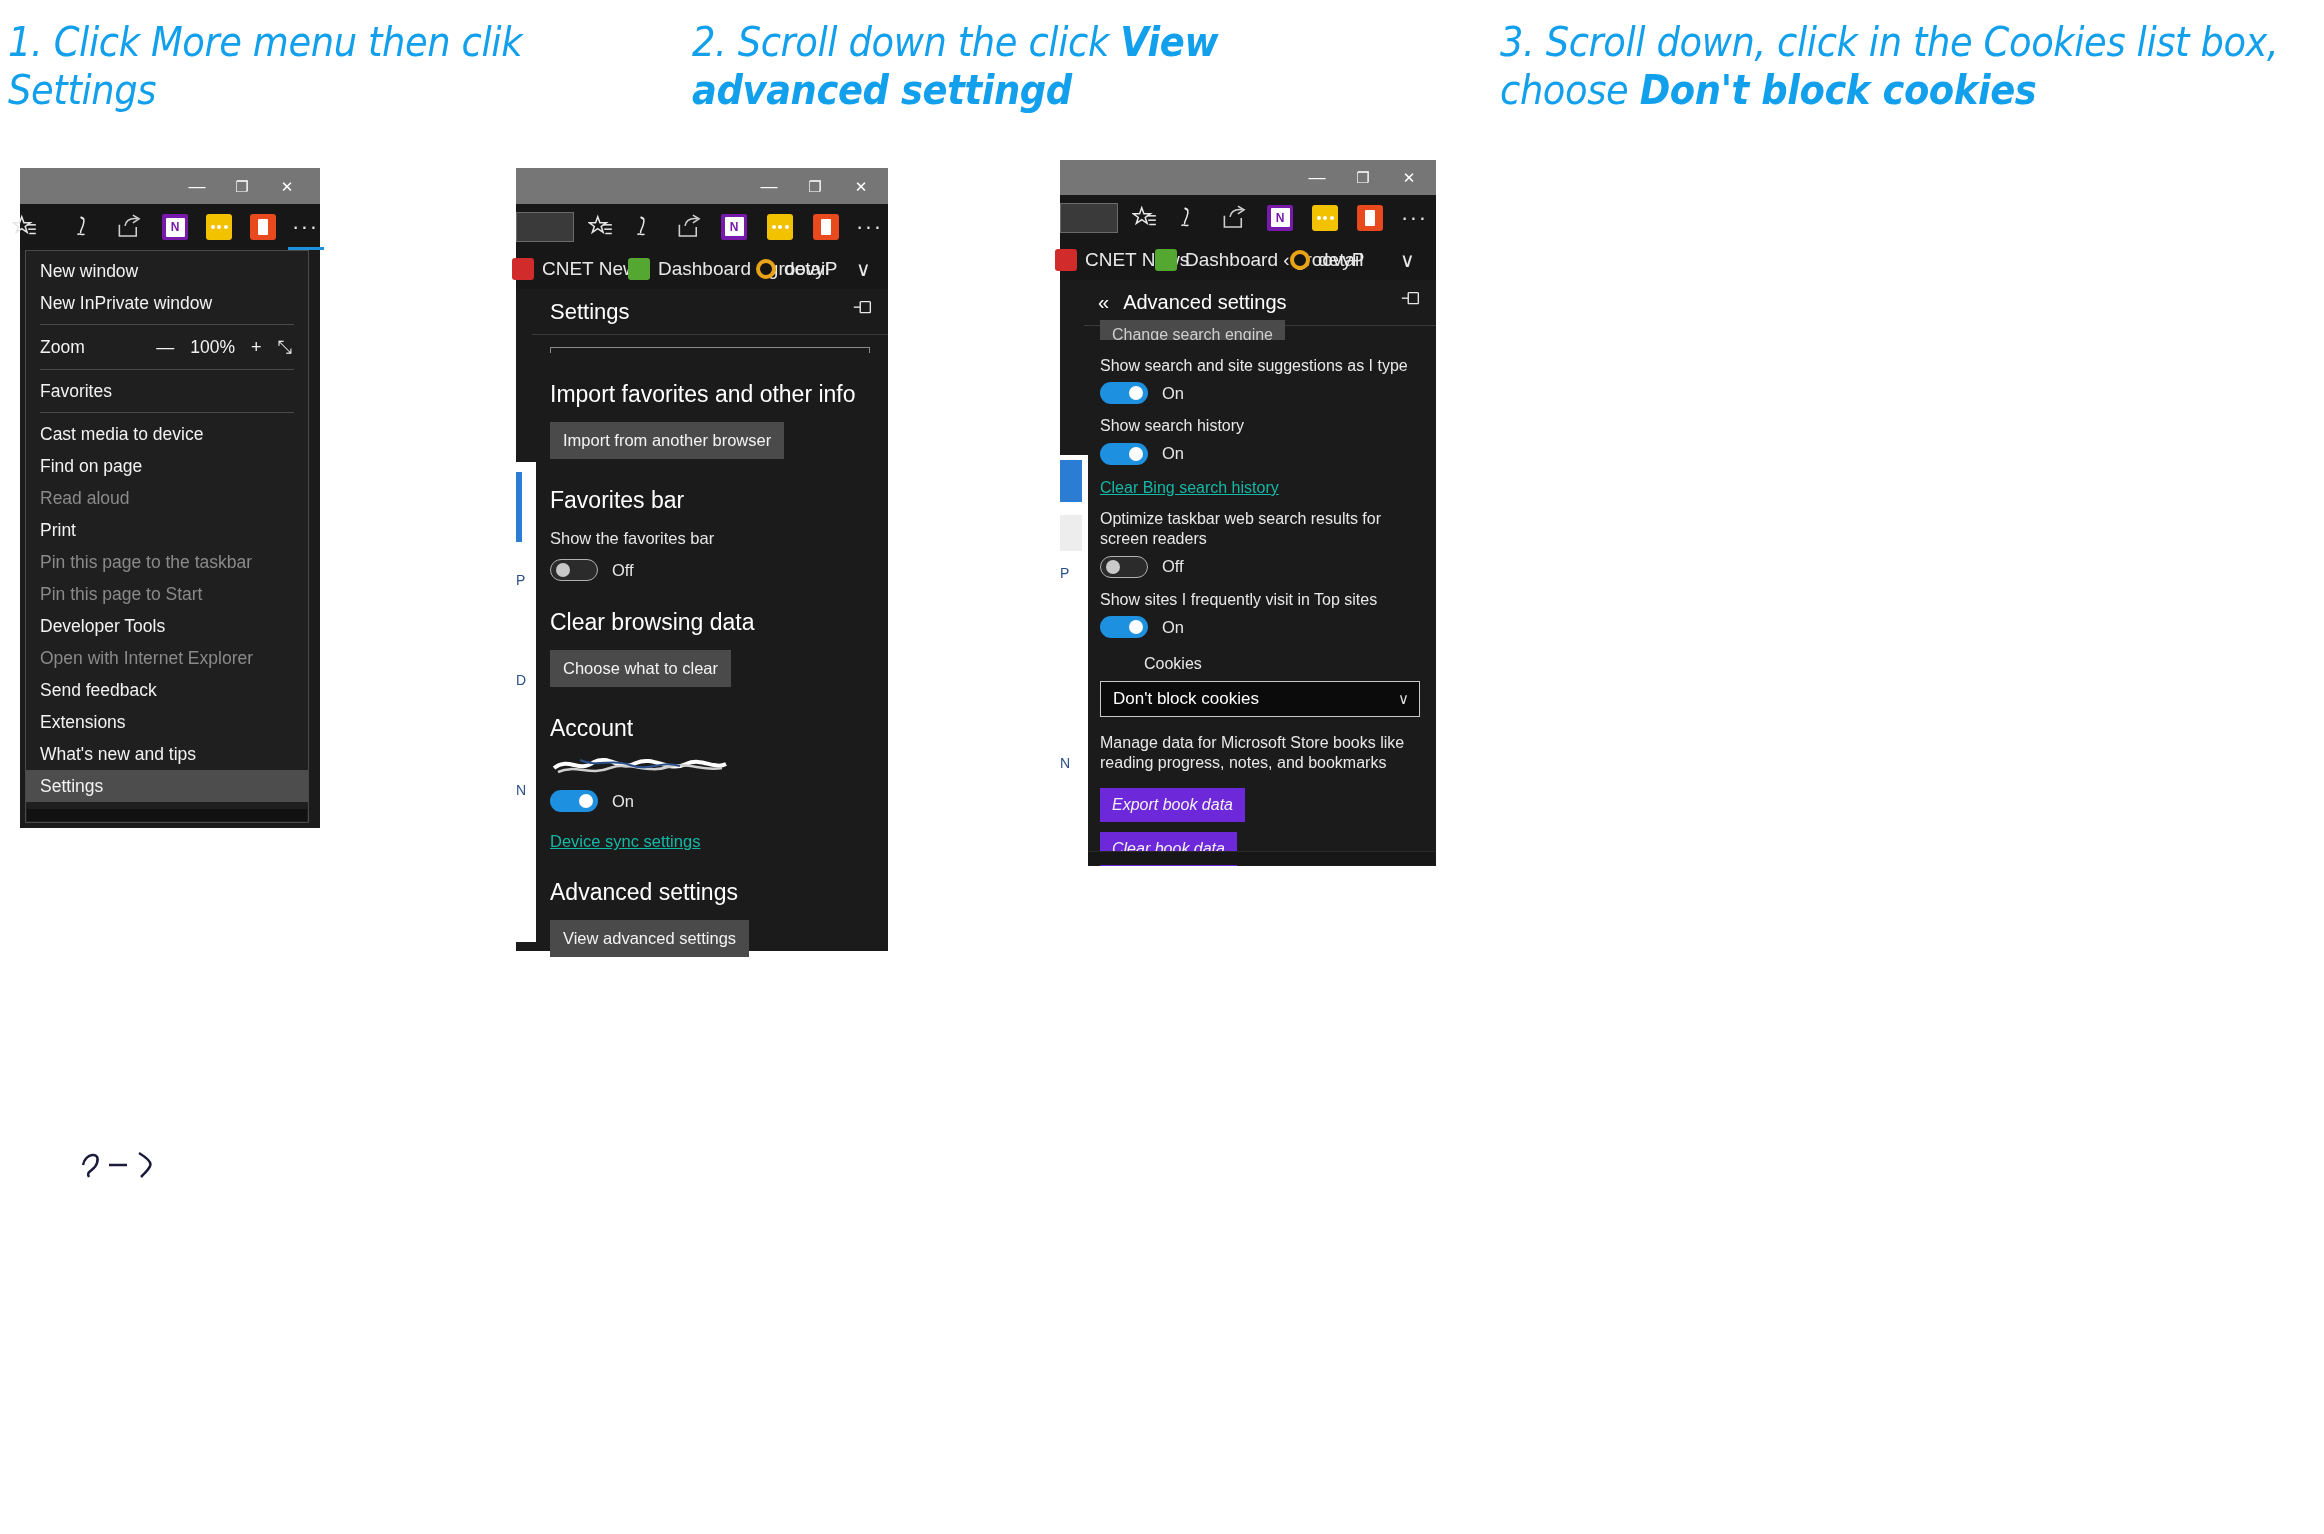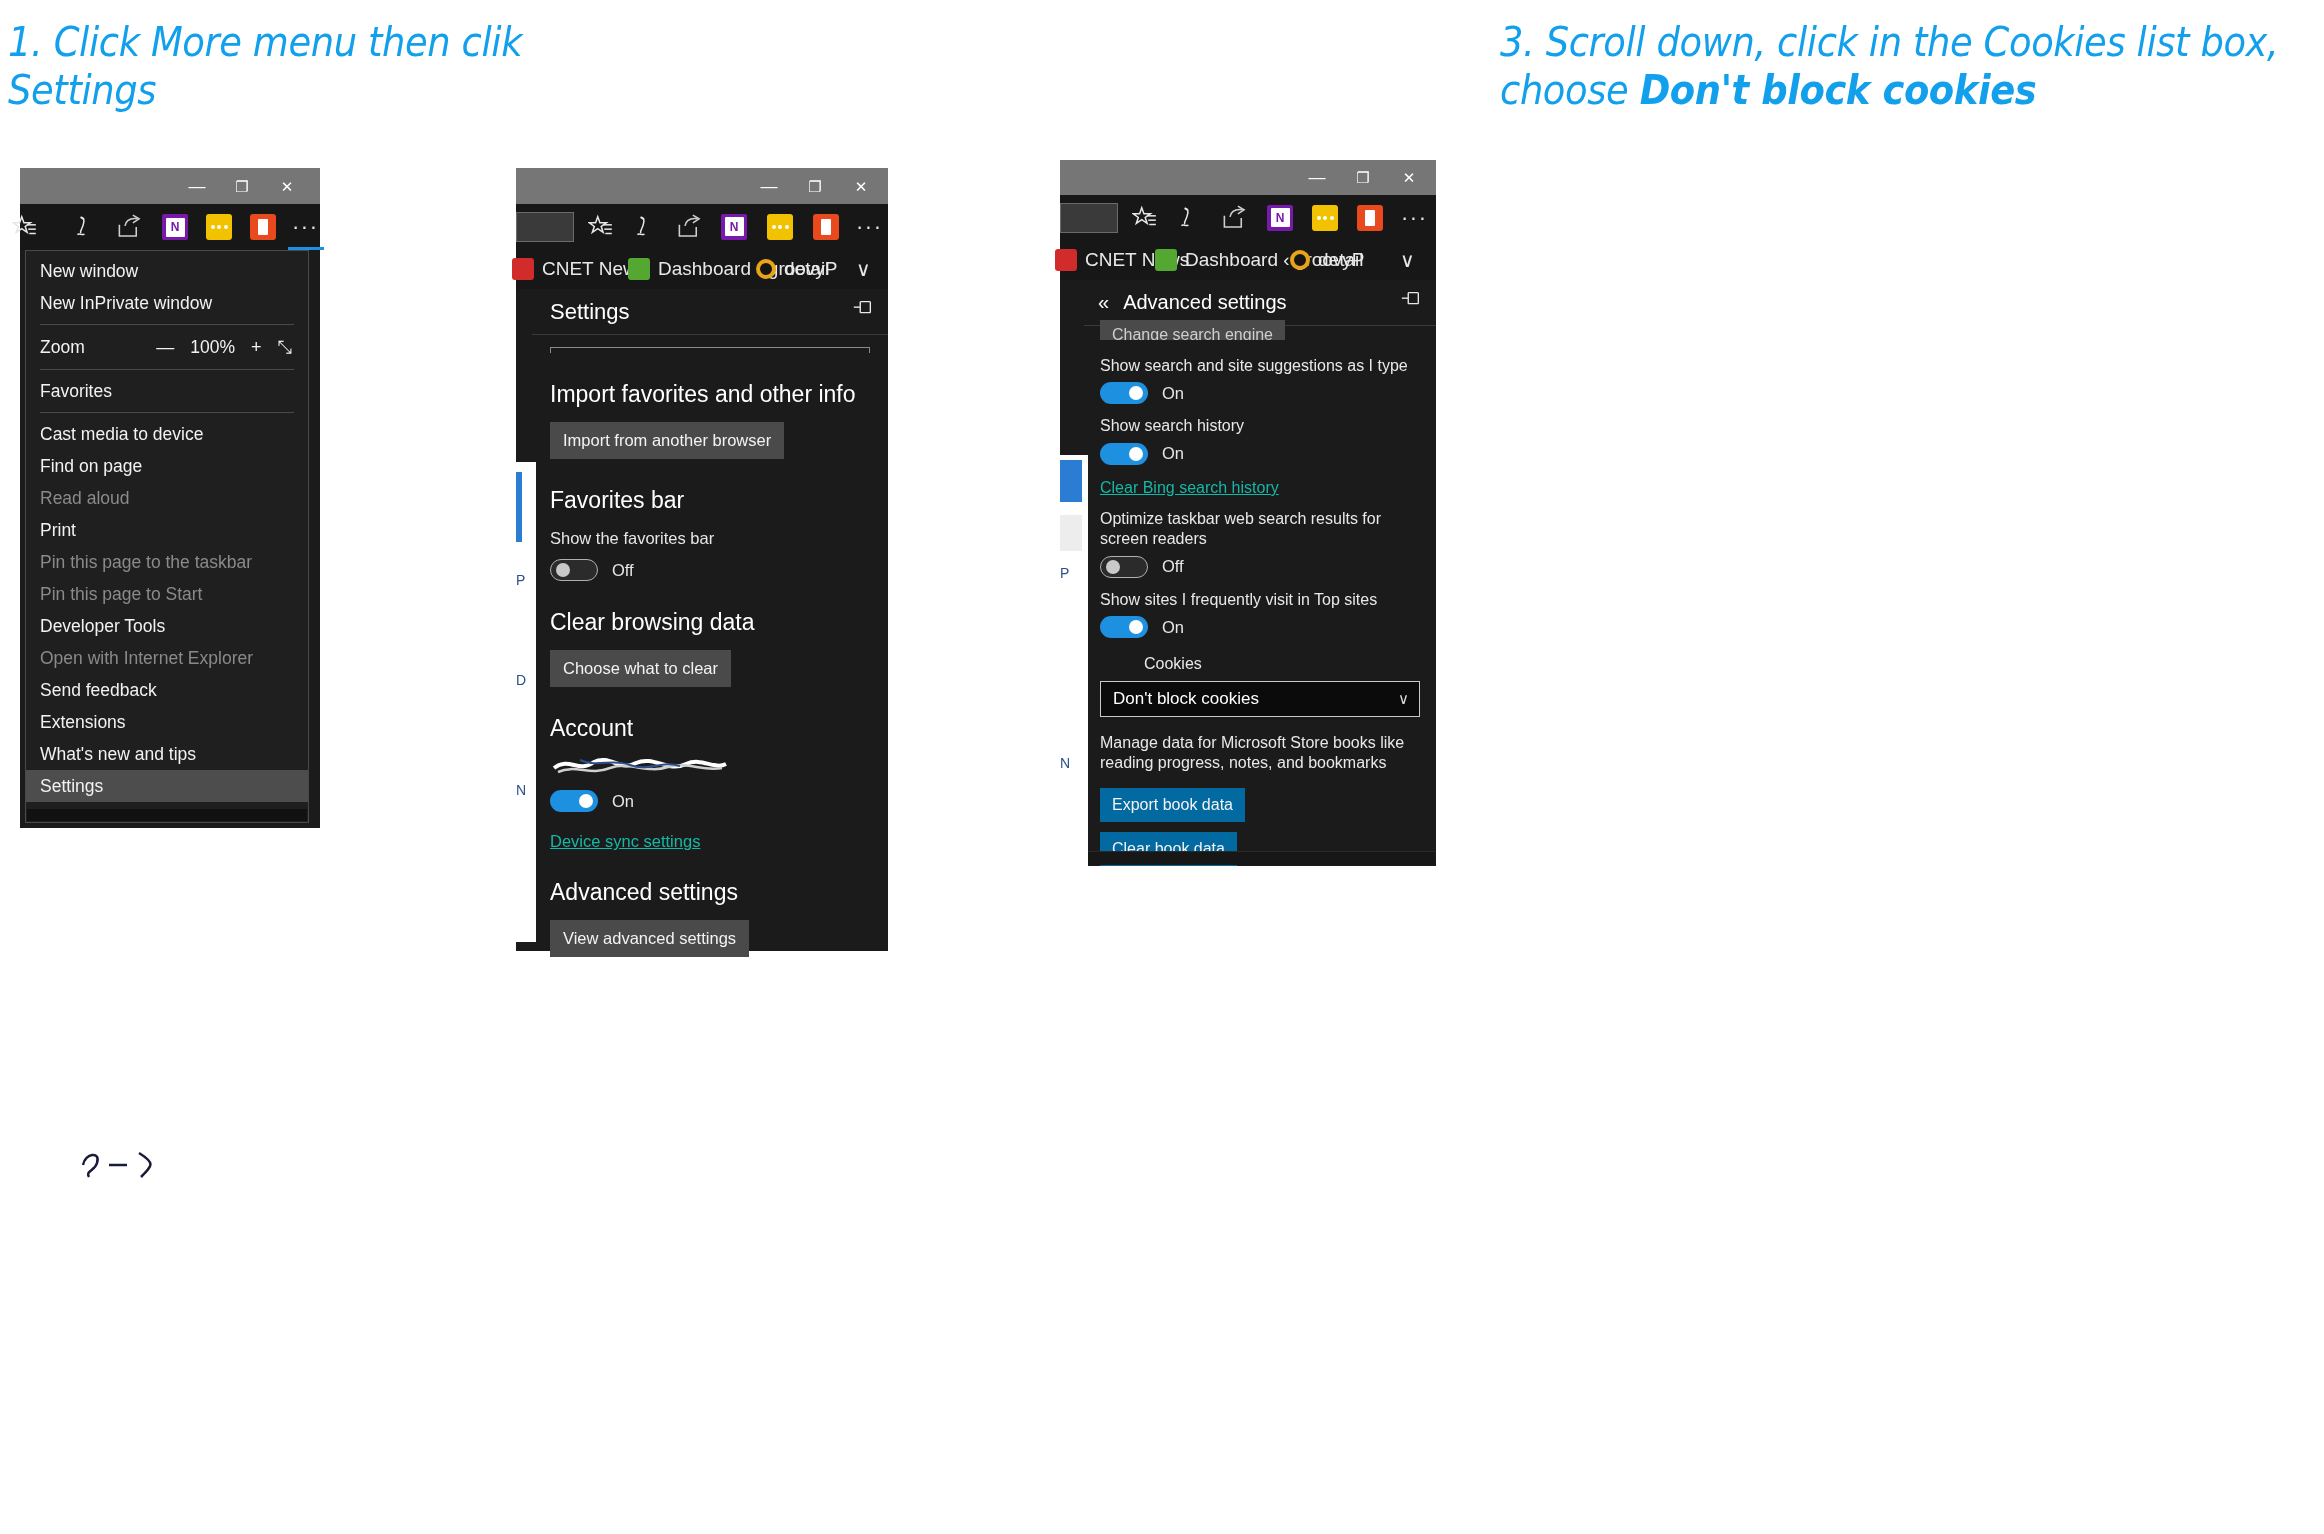--- a/index.html
+++ b/index.html
@@ -121,33 +121,34 @@
     padding:6px 12px; display:inline-block; margin-top:-12px;
     overflow:hidden; height:20px;
   }
   .lab3 { color:#e8e8e8; font-size:16px; line-height:1.28; margin:12px 0 4px 0; }
   .select {
     margin-top:6px; height:36px; background:#0b0b0b;
     border:1.5px solid #c8c8c8; display:flex; align-items:center;
     padding:0 10px 0 12px; color:#ffffff; font-size:17px;
   }
   .select .chev { margin-left:auto; font-size:15px; color:#dcdcdc; }
-  .btn3 { display:inline-block; background:#0369a1; color:#f3f3f3; font-size:16px; padding:8px 12px; margin-top:10px; }
+  .btn3 { display:inline-block; background:#6d28d9; color:#f3f3f3; font-size:16px; padding:8px 12px; margin-top:10px;font-style:italic; }
   .p3-foot { position:absolute; left:1px; right:1px; bottom:1px; height:14px; background:#171717; border-top:1px solid #2a2a2a; }
 
   
   .frag { position:absolute; background:#ffffff; }
 </style>
 </head>
 <body>
 
 <div class="page">
 
   <div class="heading" id="h1"><span>1. Click More menu then clik Settings</span></div>
 
+  <div class="heading" id="h2"><span>2. Scroll down the click </span><b>View advanced settingd</b></div>
 
   <div class="heading" id="h3"><span>3. Scroll down, click in the Cookies list box, choose </span><b>Don't block cookies</b></div>
 
   <div class="frag" style="left:20px; top:560px; width:26px; height:270px;">
     <div class="peek" style="left:0; top:0;">Mi</div>
     <div class="peek" style="left:0; top:48px; font-size:13px;">ri</div>
     <div class="peek" style="left:2px; top:92px; width:14px; height:14px; background:#f2c62c; border-radius:50%;"></div>
     <div class="peek" style="left:0; top:128px; color:#c86b20; font-size:20px;">4</div>
     <div class="peek" style="left:0; top:158px; color:#2b4f8a; font-size:20px;">7</div>
     <div class="peek" style="left:0; top:212px; font-size:13px;">ca</div>

